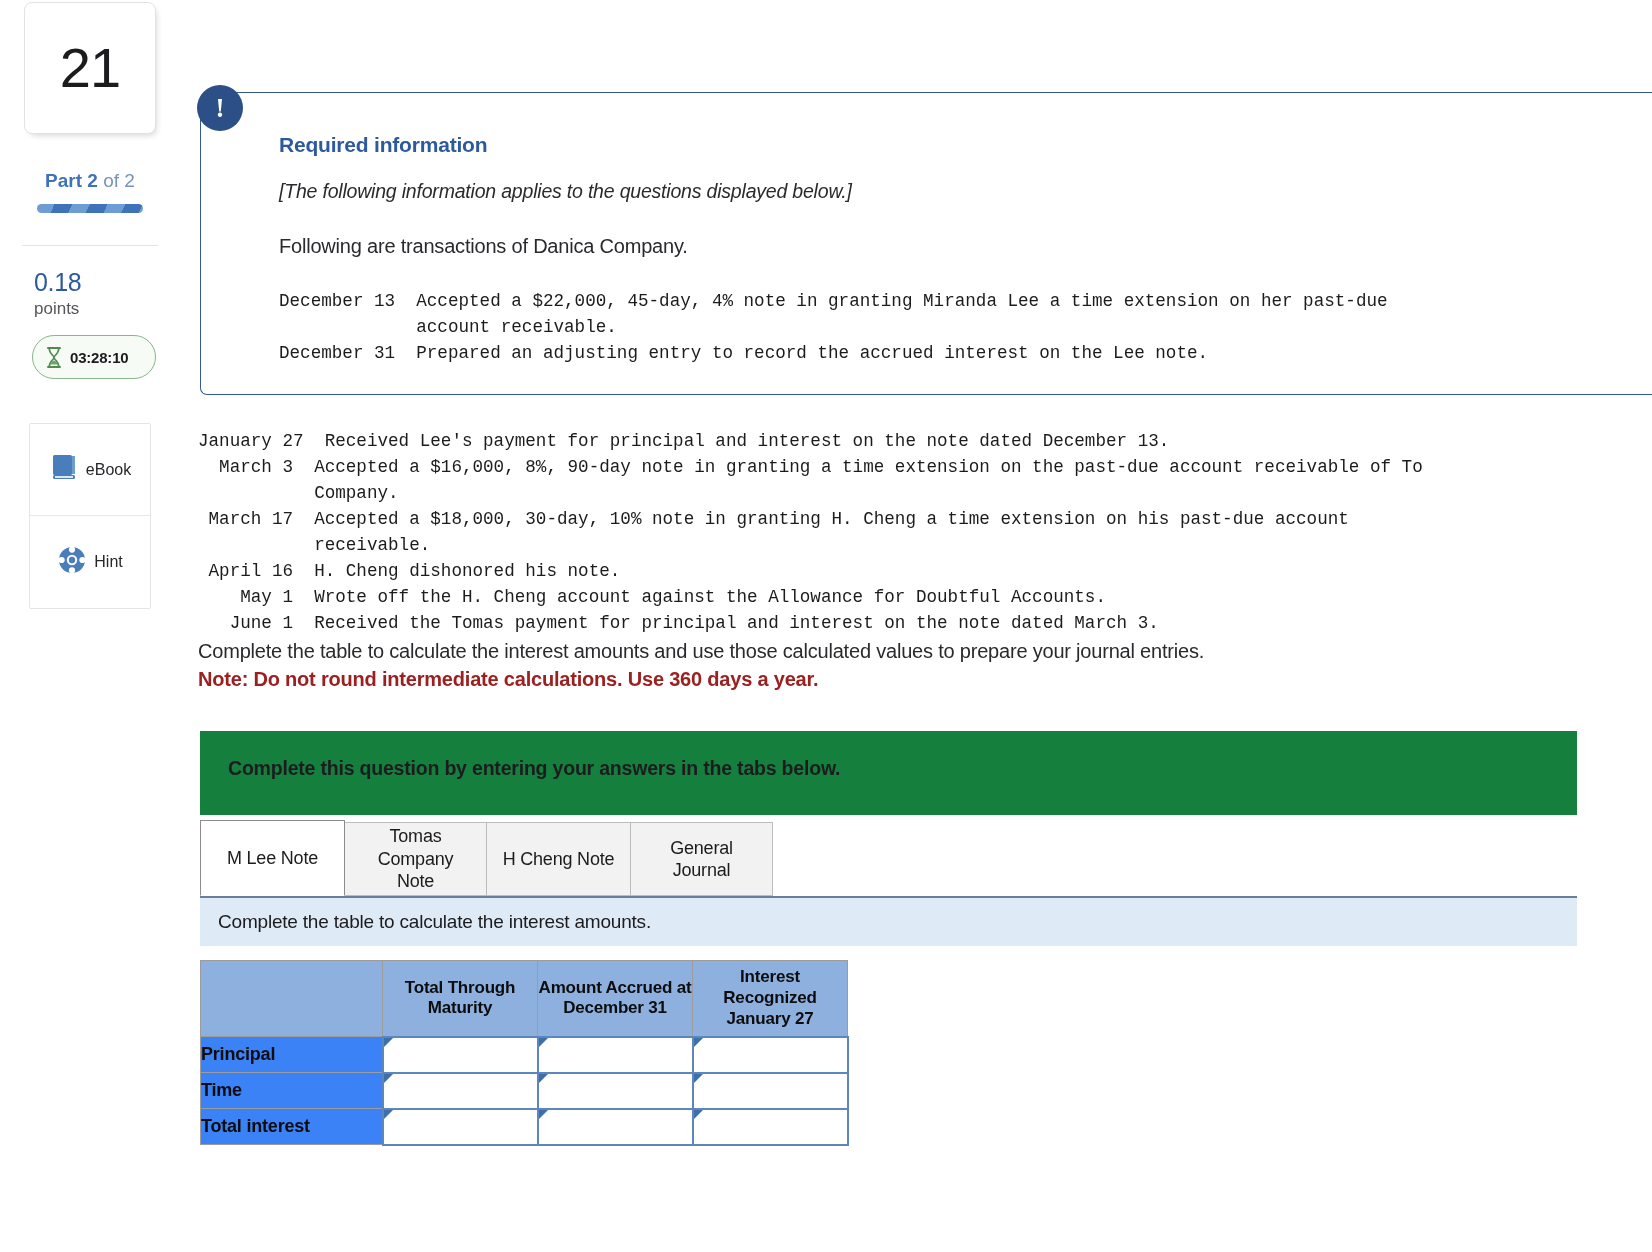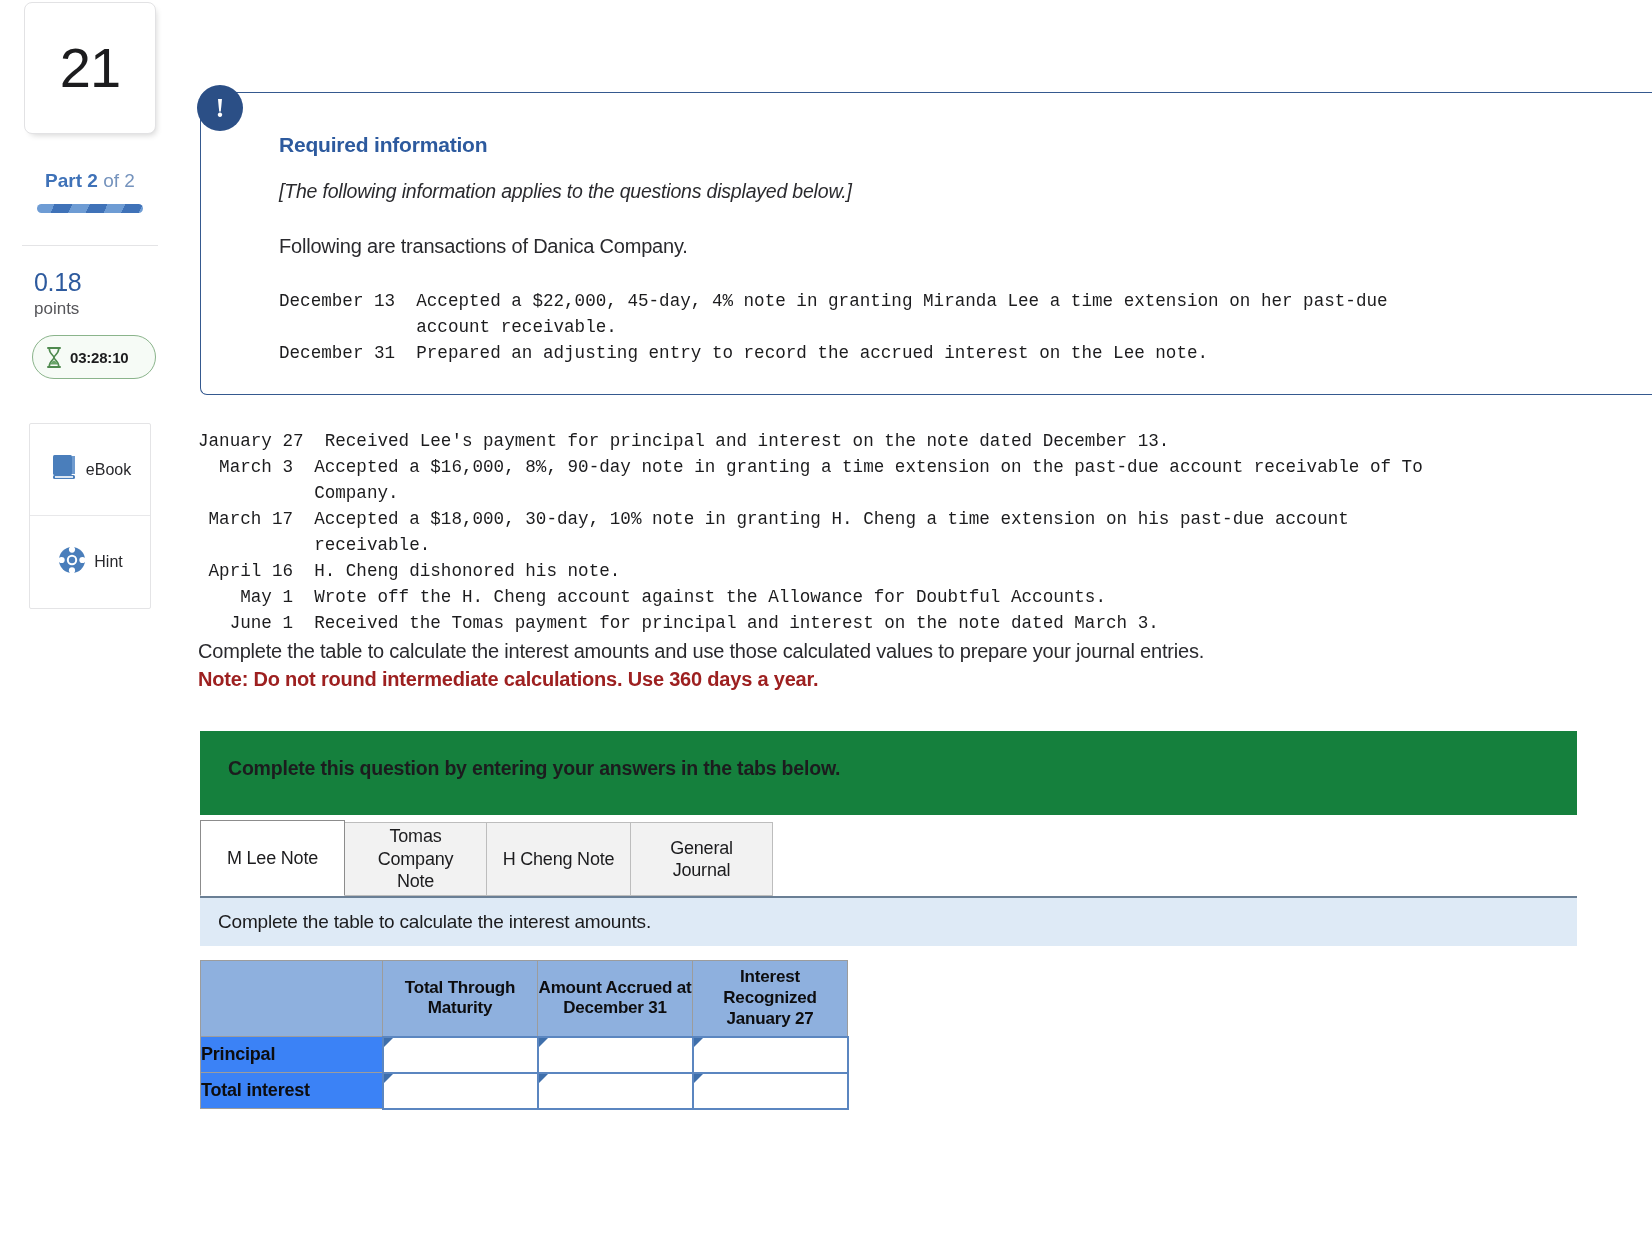--- a/index.html
+++ b/index.html
@@ -381,20 +381,32 @@
             <input class="cellinput" value="" style="">
           </td>
           <td class="inputcell">
             <input class="cellinput" value="" style="">
           </td>
           <td class="inputcell">
             <input class="cellinput" value="" style="">
           </td>
         </tr>
         <tr>
+          <td class="rowlabel">Time</td>
+          <td class="inputcell">
+            <input class="cellinput" value="" style="">
+          </td>
+          <td class="inputcell">
+            <input class="cellinput" value="" style="">
+          </td>
+          <td class="inputcell">
+            <input class="cellinput" value="" style="">
+          </td>
+        </tr>
+        <tr>
           <td class="rowlabel">Total interest</td>
           <td class="inputcell">
             <input class="cellinput" value="" style="">
           </td>
           <td class="inputcell">
             <input class="cellinput" value="" style="">
           </td>
           <td class="inputcell">
             <input class="cellinput" value="" style="">
           </td>

